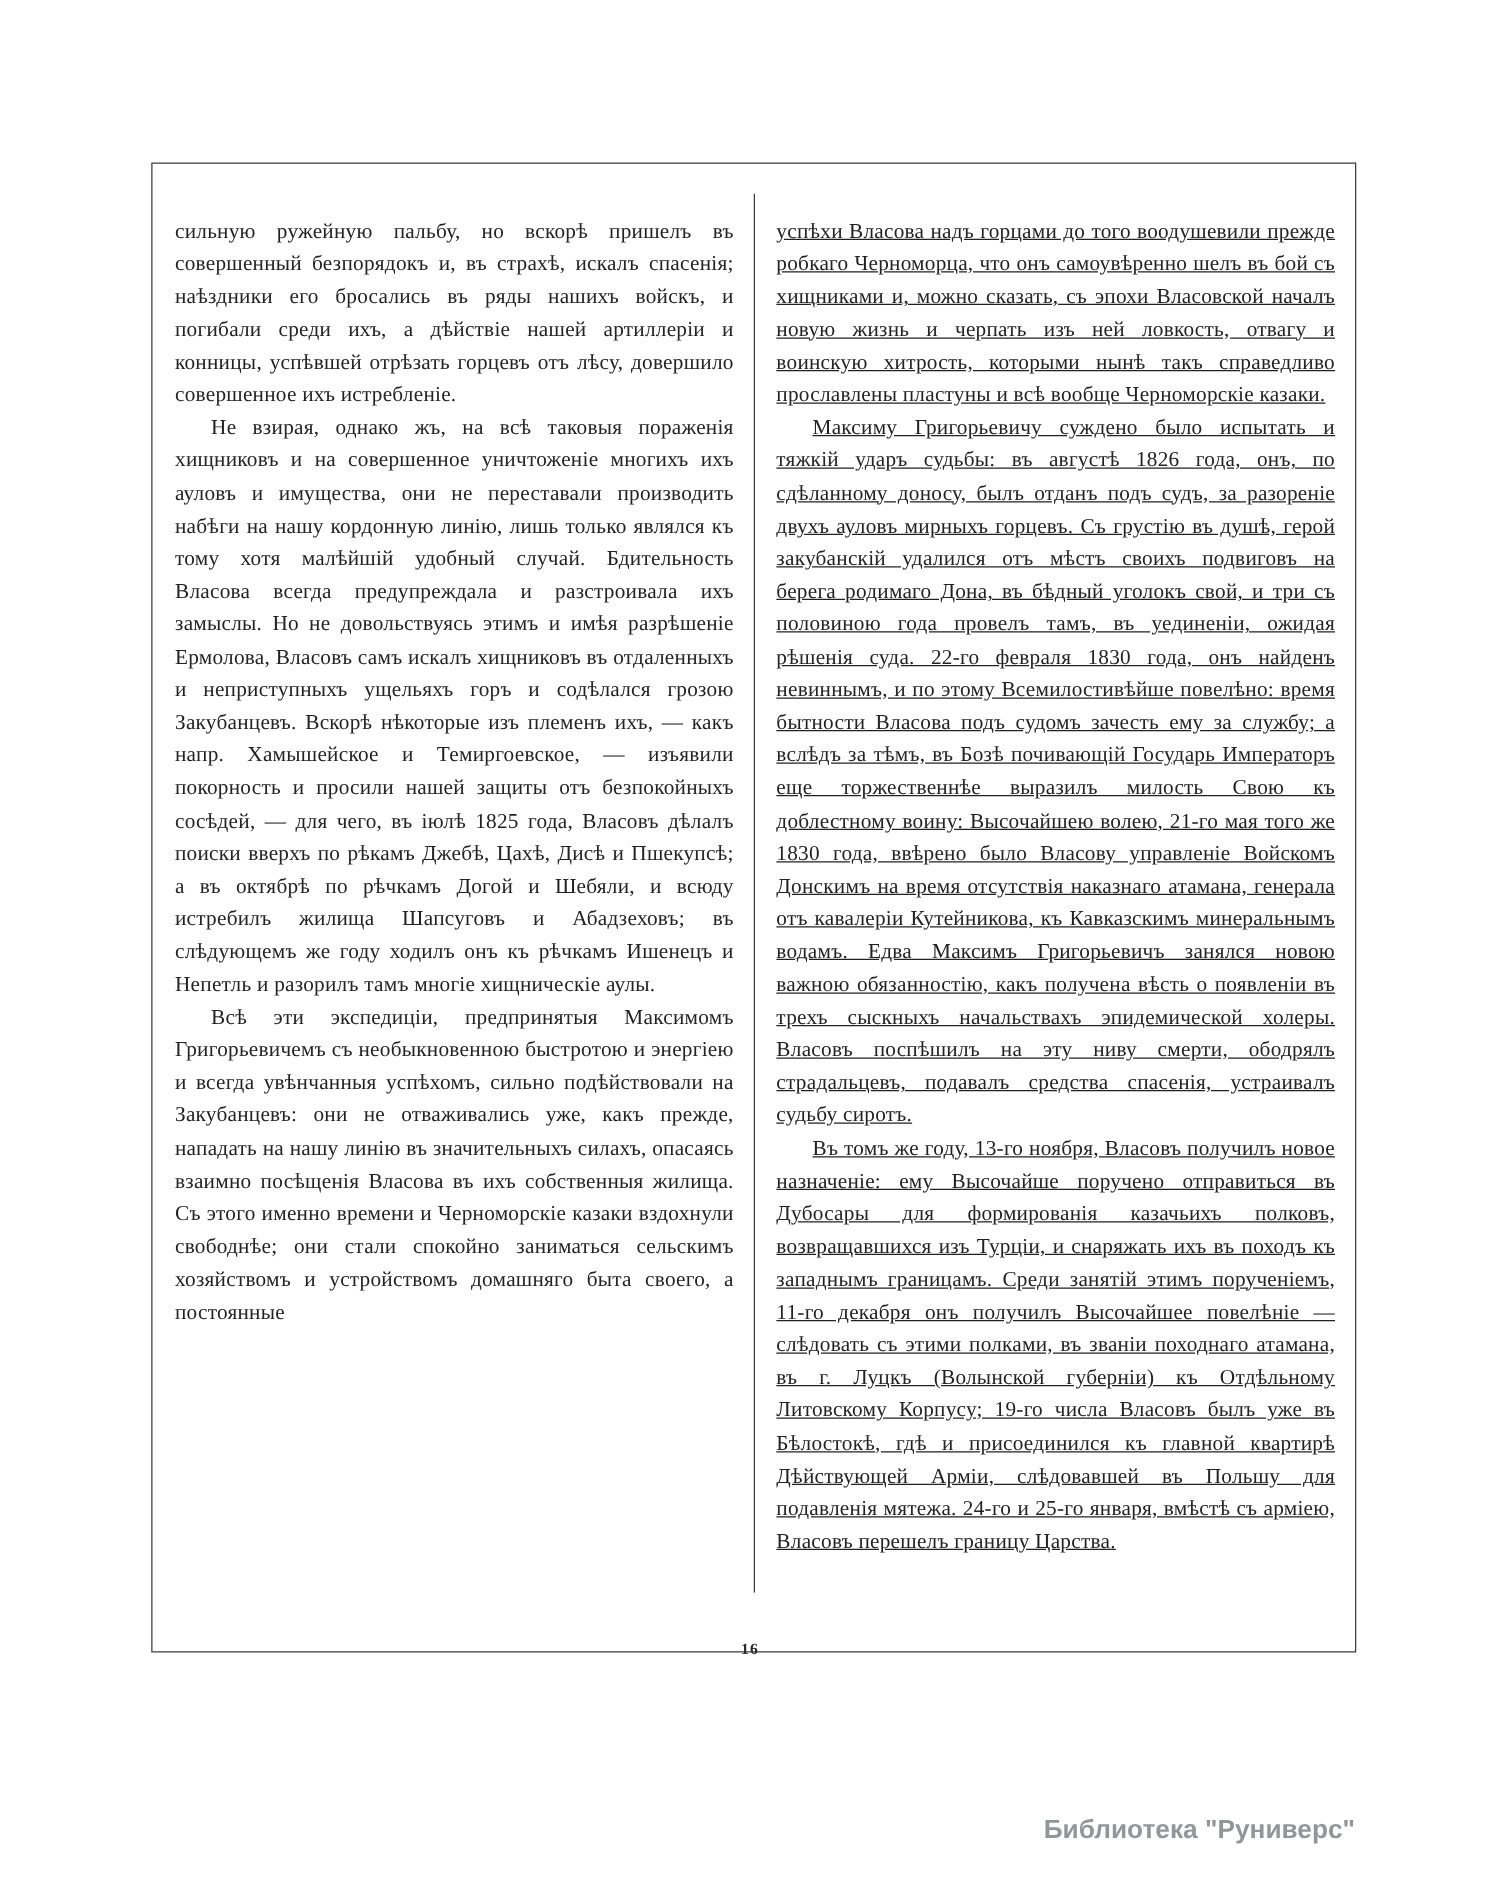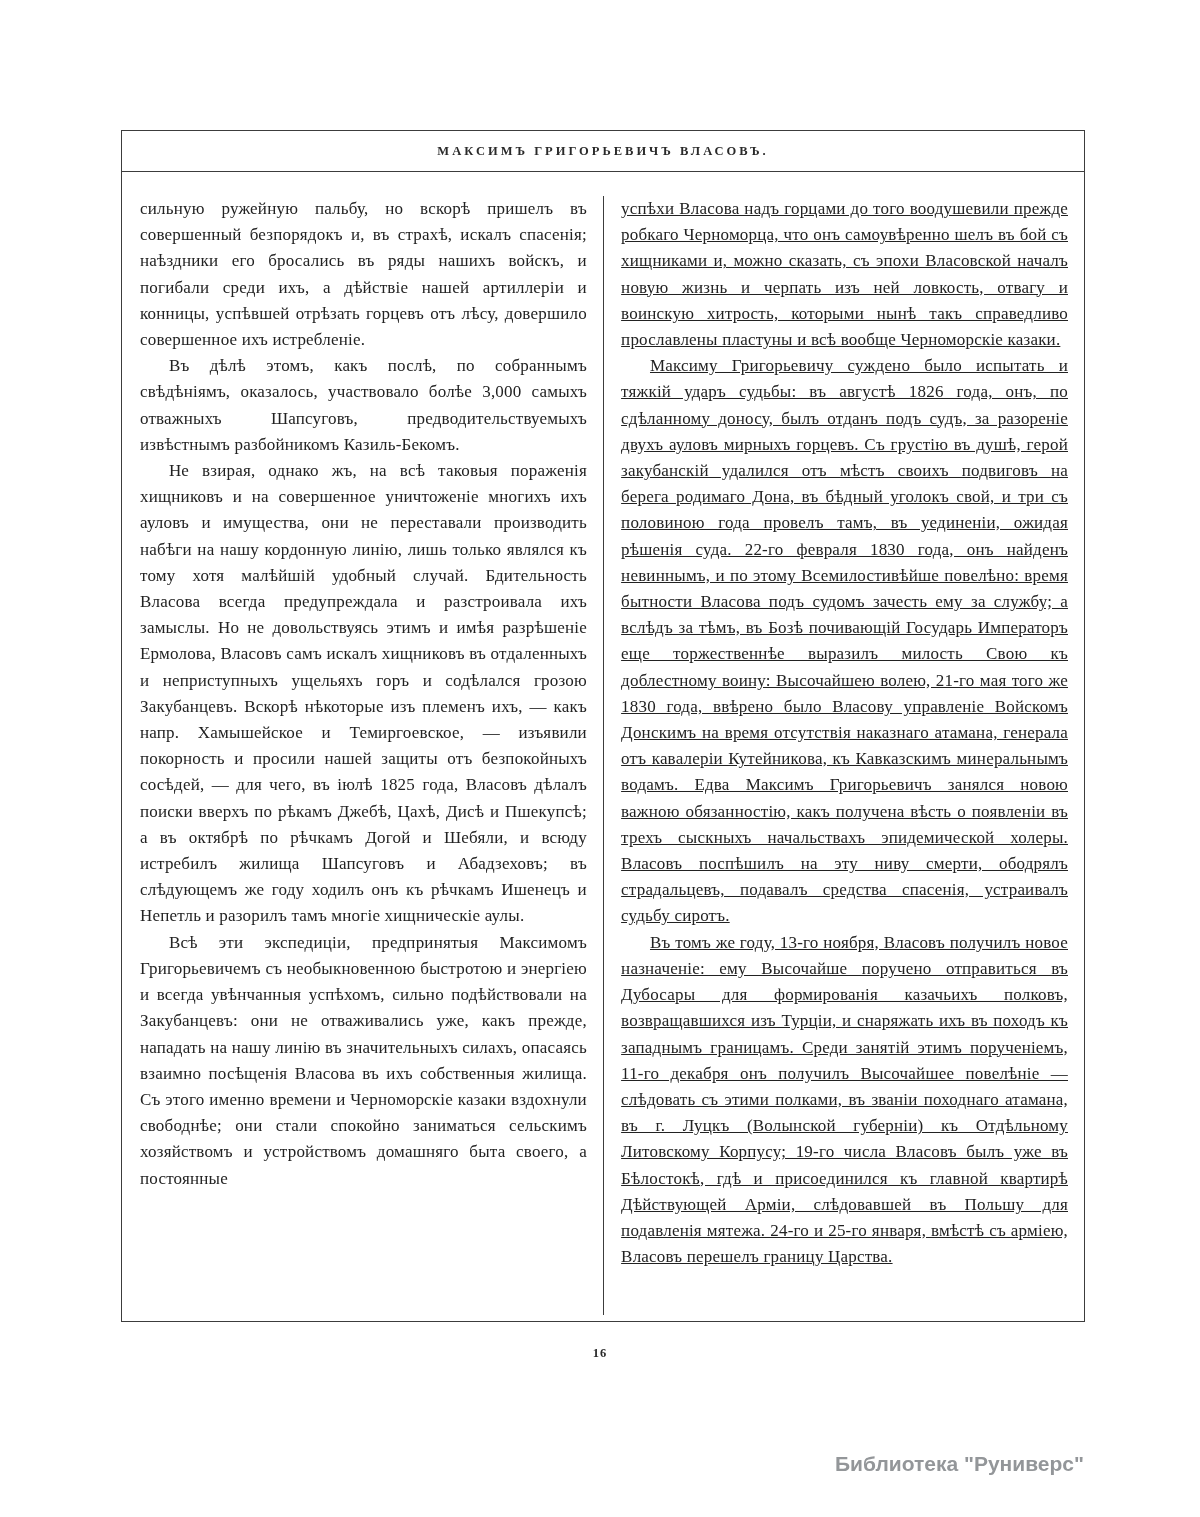--- a/index.html
+++ b/index.html
@@ -43,38 +43,39 @@
     padding: 24px 16px 0 18px;
     box-sizing: border-box;
   }
   .col {
     flex: 1 1 0;
     font-size: 17px;
     line-height: 26.2px;
     text-align: justify;
     color: #222222;
     letter-spacing: 0.2px;
+    margin-top: 17px;
   }
   .col.left  { padding-right: 16px; }
   .col.right { padding-left: 17px; text-decoration: underline; }
   .col-divider {
     width: 1.2px;
     background: #3c3c3c;
     align-self: stretch;
     margin-bottom: 6px;
   }
   .col p {
     margin: 0;
     text-indent: 1.7em;
   }
   .col p.noindent { text-indent: 0; }
   .page-number {
     position: absolute;
     left: 0;
-    top: 1346px;
+    top: 1312px;
     width: 100%;
     text-align: center;
     font-size: 12.5px;
     font-weight: bold;
     letter-spacing: 1px;
     color: #2a2a2a;
   }
   .watermark {
     position: absolute;
     right: 116px;
@@ -83,27 +84,23 @@
     font-weight: bold;
     font-size: 21px;
     color: #939699;
     white-space: nowrap;
   }
 </style>
 </head>
 <body>
 
 <div class="page-frame">
-  <div class="running-head">
-    <span>МАКСИМЪ ГРИГОРЬЕВИЧЪ ВЛАСОВЪ.</span>
-  </div>
   <div class="columns">
     <div class="col left">
       <p class="noindent">сильную ружейную пальбу, но вскорѣ пришелъ въ совершенный безпорядокъ и, въ страхѣ, искалъ спасенія; наѣздники его бросались въ ряды нашихъ войскъ, и погибали среди ихъ, а дѣйствіе нашей артиллеріи и конницы, успѣвшей отрѣзать горцевъ отъ лѣсу, довершило совершенное ихъ истребленіе.</p>
-      <p>Въ дѣлѣ этомъ, какъ послѣ, по собраннымъ свѣдѣніямъ, оказалось, участвовало болѣе 3,000 самыхъ отважныхъ Шапсуговъ, предводительствуемыхъ извѣстнымъ разбойникомъ Казиль-Бекомъ.</p>
       <p>Не взирая, однако жъ, на всѣ таковыя пораженія хищниковъ и на совершенное уничтоженіе многихъ ихъ ауловъ и имущества, они не переставали производить набѣги на нашу кордонную линію, лишь только являлся къ тому хотя малѣйшій удобный случай. Бдительность Власова всегда предупреждала и разстроивала ихъ замыслы. Но не довольствуясь этимъ и имѣя разрѣшеніе Ермолова, Власовъ самъ искалъ хищниковъ въ отдаленныхъ и неприступныхъ ущельяхъ горъ и содѣлался грозою Закубанцевъ. Вскорѣ нѣкоторые изъ племенъ ихъ, — какъ напр. Хамышейское и Темиргоевское, — изъявили покорность и просили нашей защиты отъ безпокойныхъ сосѣдей, — для чего, въ іюлѣ 1825 года, Власовъ дѣлалъ поиски вверхъ по рѣкамъ Джебѣ, Цахѣ, Дисѣ и Пшекупсѣ; а въ октябрѣ по рѣчкамъ Догой и Шебяли, и всюду истребилъ жилища Шапсуговъ и Абадзеховъ; въ слѣдующемъ же году ходилъ онъ къ рѣчкамъ Ишенецъ и Непетль и разорилъ тамъ многіе хищническіе аулы.</p>
       <p>Всѣ эти экспедиціи, предпринятыя Максимомъ Григорьевичемъ съ необыкновенною быстротою и энергіею и всегда увѣнчанныя успѣхомъ, сильно подѣйствовали на Закубанцевъ: они не отваживались уже, какъ прежде, нападать на нашу линію въ значительныхъ силахъ, опасаясь взаимно посѣщенія Власова въ ихъ собственныя жилища. Съ этого именно времени и Черноморскіе казаки вздохнули свободнѣе; они стали спокойно заниматься сельскимъ хозяйствомъ и устройствомъ домашняго быта своего, а постоянные</p>
     </div>
     <div class="col-divider"></div>
     <div class="col right">
       <p class="noindent">успѣхи Власова надъ горцами до того воодушевили прежде робкаго Черноморца, что онъ самоувѣренно шелъ въ бой съ хищниками и, можно сказать, съ эпохи Власовской началъ новую жизнь и черпать изъ ней ловкость, отвагу и воинскую хитрость, которыми нынѣ такъ справедливо прославлены пластуны и всѣ вообще Черноморскіе казаки.</p>
       <p>Максиму Григорьевичу суждено было испытать и тяжкій ударъ судьбы: въ августѣ 1826 года, онъ, по сдѣланному доносу, былъ отданъ подъ судъ, за разореніе двухъ ауловъ мирныхъ горцевъ. Съ грустію въ душѣ, герой закубанскій удалился отъ мѣстъ своихъ подвиговъ на берега родимаго Дона, въ бѣдный уголокъ свой, и три съ половиною года провелъ тамъ, въ уединеніи, ожидая рѣшенія суда. 22-го февраля 1830 года, онъ найденъ невиннымъ, и по этому Всемилостивѣйше повелѣно: время бытности Власова подъ судомъ зачесть ему за службу; а вслѣдъ за тѣмъ, въ Бозѣ почивающій Государь Императоръ еще торжественнѣе выразилъ милость Свою къ доблестному воину: Высочайшею волею, 21-го мая того же 1830 года, ввѣрено было Власову управленіе Войскомъ Донскимъ на время отсутствія наказнаго атамана, генерала отъ кавалеріи Кутейникова, къ Кавказскимъ минеральнымъ водамъ. Едва Максимъ Григорьевичъ занялся новою важною обязанностію, какъ получена вѣсть о появленіи въ трехъ сыскныхъ начальствахъ эпидемической холеры. Власовъ поспѣшилъ на эту ниву смерти, ободрялъ страдальцевъ, подавалъ средства спасенія, устраивалъ судьбу сиротъ.</p>
       <p>Въ томъ же году, 13-го ноября, Власовъ получилъ новое назначеніе: ему Высочайше поручено отправиться въ Дубосары для формированія казачьихъ полковъ, возвращавшихся изъ Турціи, и снаряжать ихъ въ походъ къ западнымъ границамъ. Среди занятій этимъ порученіемъ, 11-го декабря онъ получилъ Высочайшее повелѣніе — слѣдовать съ этими полками, въ званіи походнаго атамана, въ г. Луцкъ (Волынской губерніи) къ Отдѣльному Литовскому Корпусу; 19-го числа Власовъ былъ уже въ Бѣлостокѣ, гдѣ и присоединился къ главной квартирѣ Дѣйствующей Арміи, слѣдовавшей въ Польшу для подавленія мятежа. 24-го и 25-го января, вмѣстѣ съ арміею, Власовъ перешелъ границу Царства.</p>
     </div>
   </div>

